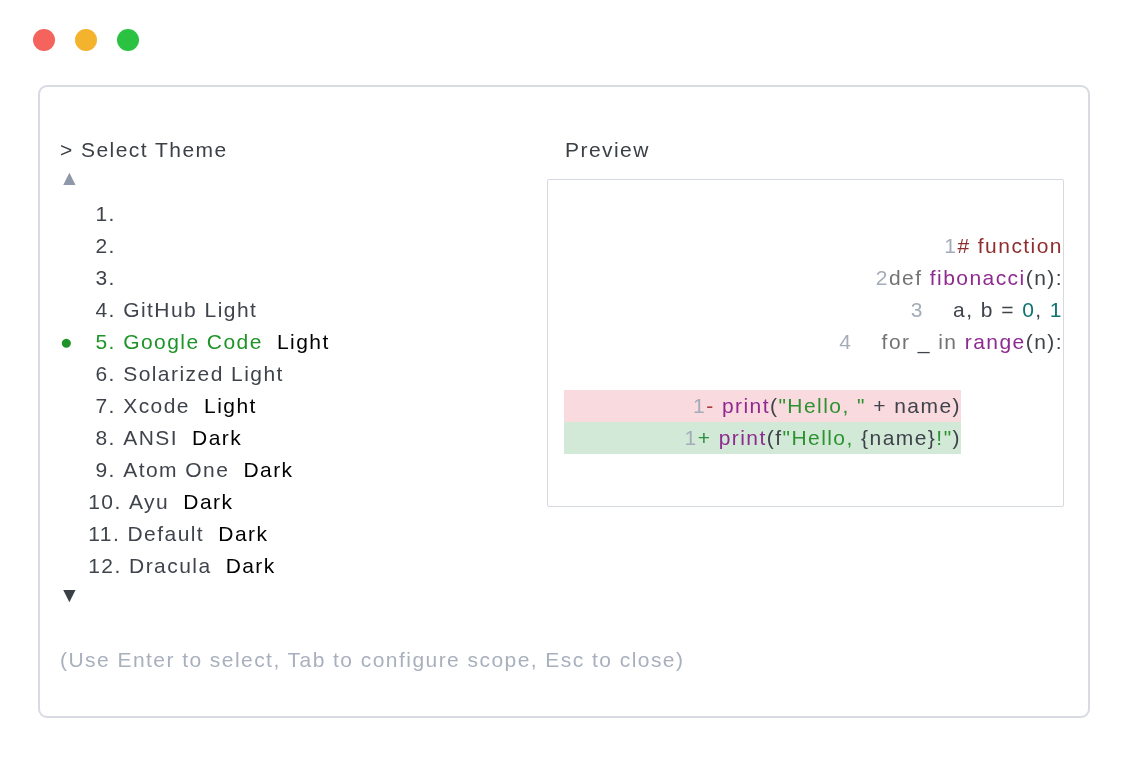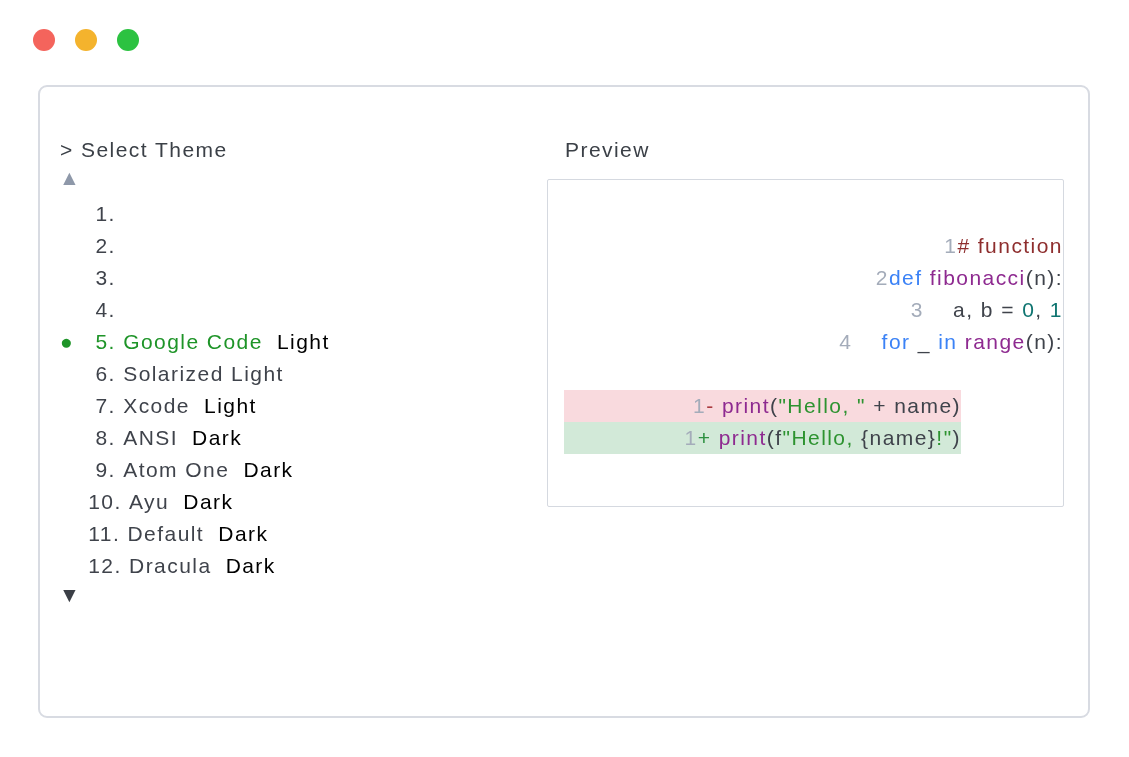--- a/index.html
+++ b/index.html
@@ -46,21 +46,21 @@
   .codewrap { padding:50px 0 0 16px; }
   .cline { height:32px; line-height:32px; white-space:pre; }
   .spacer { height:32px; }
   .lnum { display:inline-block; width:28.2px; color:#a4acba; }
   .dline { width:397px; }
   .dline.removed { background:#f9dade; }
   .dline.added   { background:#d2e9d8; }
 
   .seg-plain   { color:#3f434b; }
   .seg-comment { color:#8e2e2e; }
-  .seg-kw      { color:#3b82f6; }
+  .seg-kw      { color:#737373; }
   .seg-fn      { color:#8e2a90;margin-top:12px; }
   .seg-lit     { color:#0e7470; }
   .seg-str     { color:#2d9330; }
   .seg-minus   { color:#aa3a3f; }
   .seg-plus    { color:#2c9040; }
 </style>
 </head>
 <body>
 
 <div class="screen">
@@ -82,21 +82,21 @@
       <div class="trow">
         <span class="mark"></span><span class="num"> 1. </span><span class="dim"></span>
       </div>
       <div class="trow">
         <span class="mark"></span><span class="num"> 2. </span><span class="dim"></span>
       </div>
       <div class="trow">
         <span class="mark"></span><span class="num"> 3. </span><span class="dim"></span>
       </div>
       <div class="trow">
-        <span class="mark"></span><span class="num"> 4. </span><span class="dim"></span>
+        <span class="mark"></span><span class="num"> 4. </span><span class="label">GitHub Light</span><span class="dim"></span>
       </div>
       <div class="trow selected">
         <span class="mark">●</span><span class="num"> 5. </span><span class="label">Google Code</span><span class="dim">Light</span>
       </div>
       <div class="trow">
         <span class="mark"></span><span class="num"> 6. </span><span class="label">Solarized Light</span><span class="dim"></span>
       </div>
       <div class="trow">
         <span class="mark"></span><span class="num"> 7. </span><span class="label">Xcode</span><span class="dim">Light</span>
       </div>
@@ -124,15 +124,16 @@
         <div class="cline"><span class="lnum">1</span><span><span class="seg-comment"># function</span></span></div>
         <div class="cline"><span class="lnum">2</span><span><span class="seg-kw">def</span><span class="seg-plain"> </span><span class="seg-fn">fibonacci</span><span class="seg-plain">(n):</span></span></div>
         <div class="cline"><span class="lnum">3</span><span><span class="seg-plain">    a, b = </span><span class="seg-lit">0</span><span class="seg-plain">, </span><span class="seg-lit">1</span></span></div>
         <div class="cline"><span class="lnum">4</span><span><span class="seg-plain">    </span><span class="seg-kw">for</span><span class="seg-plain"> _ </span><span class="seg-kw">in</span><span class="seg-plain"> </span><span class="seg-fn">range</span><span class="seg-plain">(n):</span></span></div>
         <div class="spacer"></div>
         <div class="cline dline removed"><span class="lnum">1</span><span><span class="seg-minus">- </span><span class="seg-fn">print</span><span class="seg-plain">(</span><span class="seg-str">"Hello, "</span><span class="seg-plain"> + name)</span></span></div>
         <div class="cline dline added"><span class="lnum">1</span><span><span class="seg-plus">+ </span><span class="seg-fn">print</span><span class="seg-plain">(f</span><span class="seg-str">"Hello, </span><span class="seg-plain">{name}</span><span class="seg-str">!"</span><span class="seg-plain">)</span></span></div>
       </div>
     </div>
 
+    <div class="footer">(Use Enter to select, Tab to configure scope, Esc to close)</div>
 
   </div>
 </div>
 
 </body></html>

